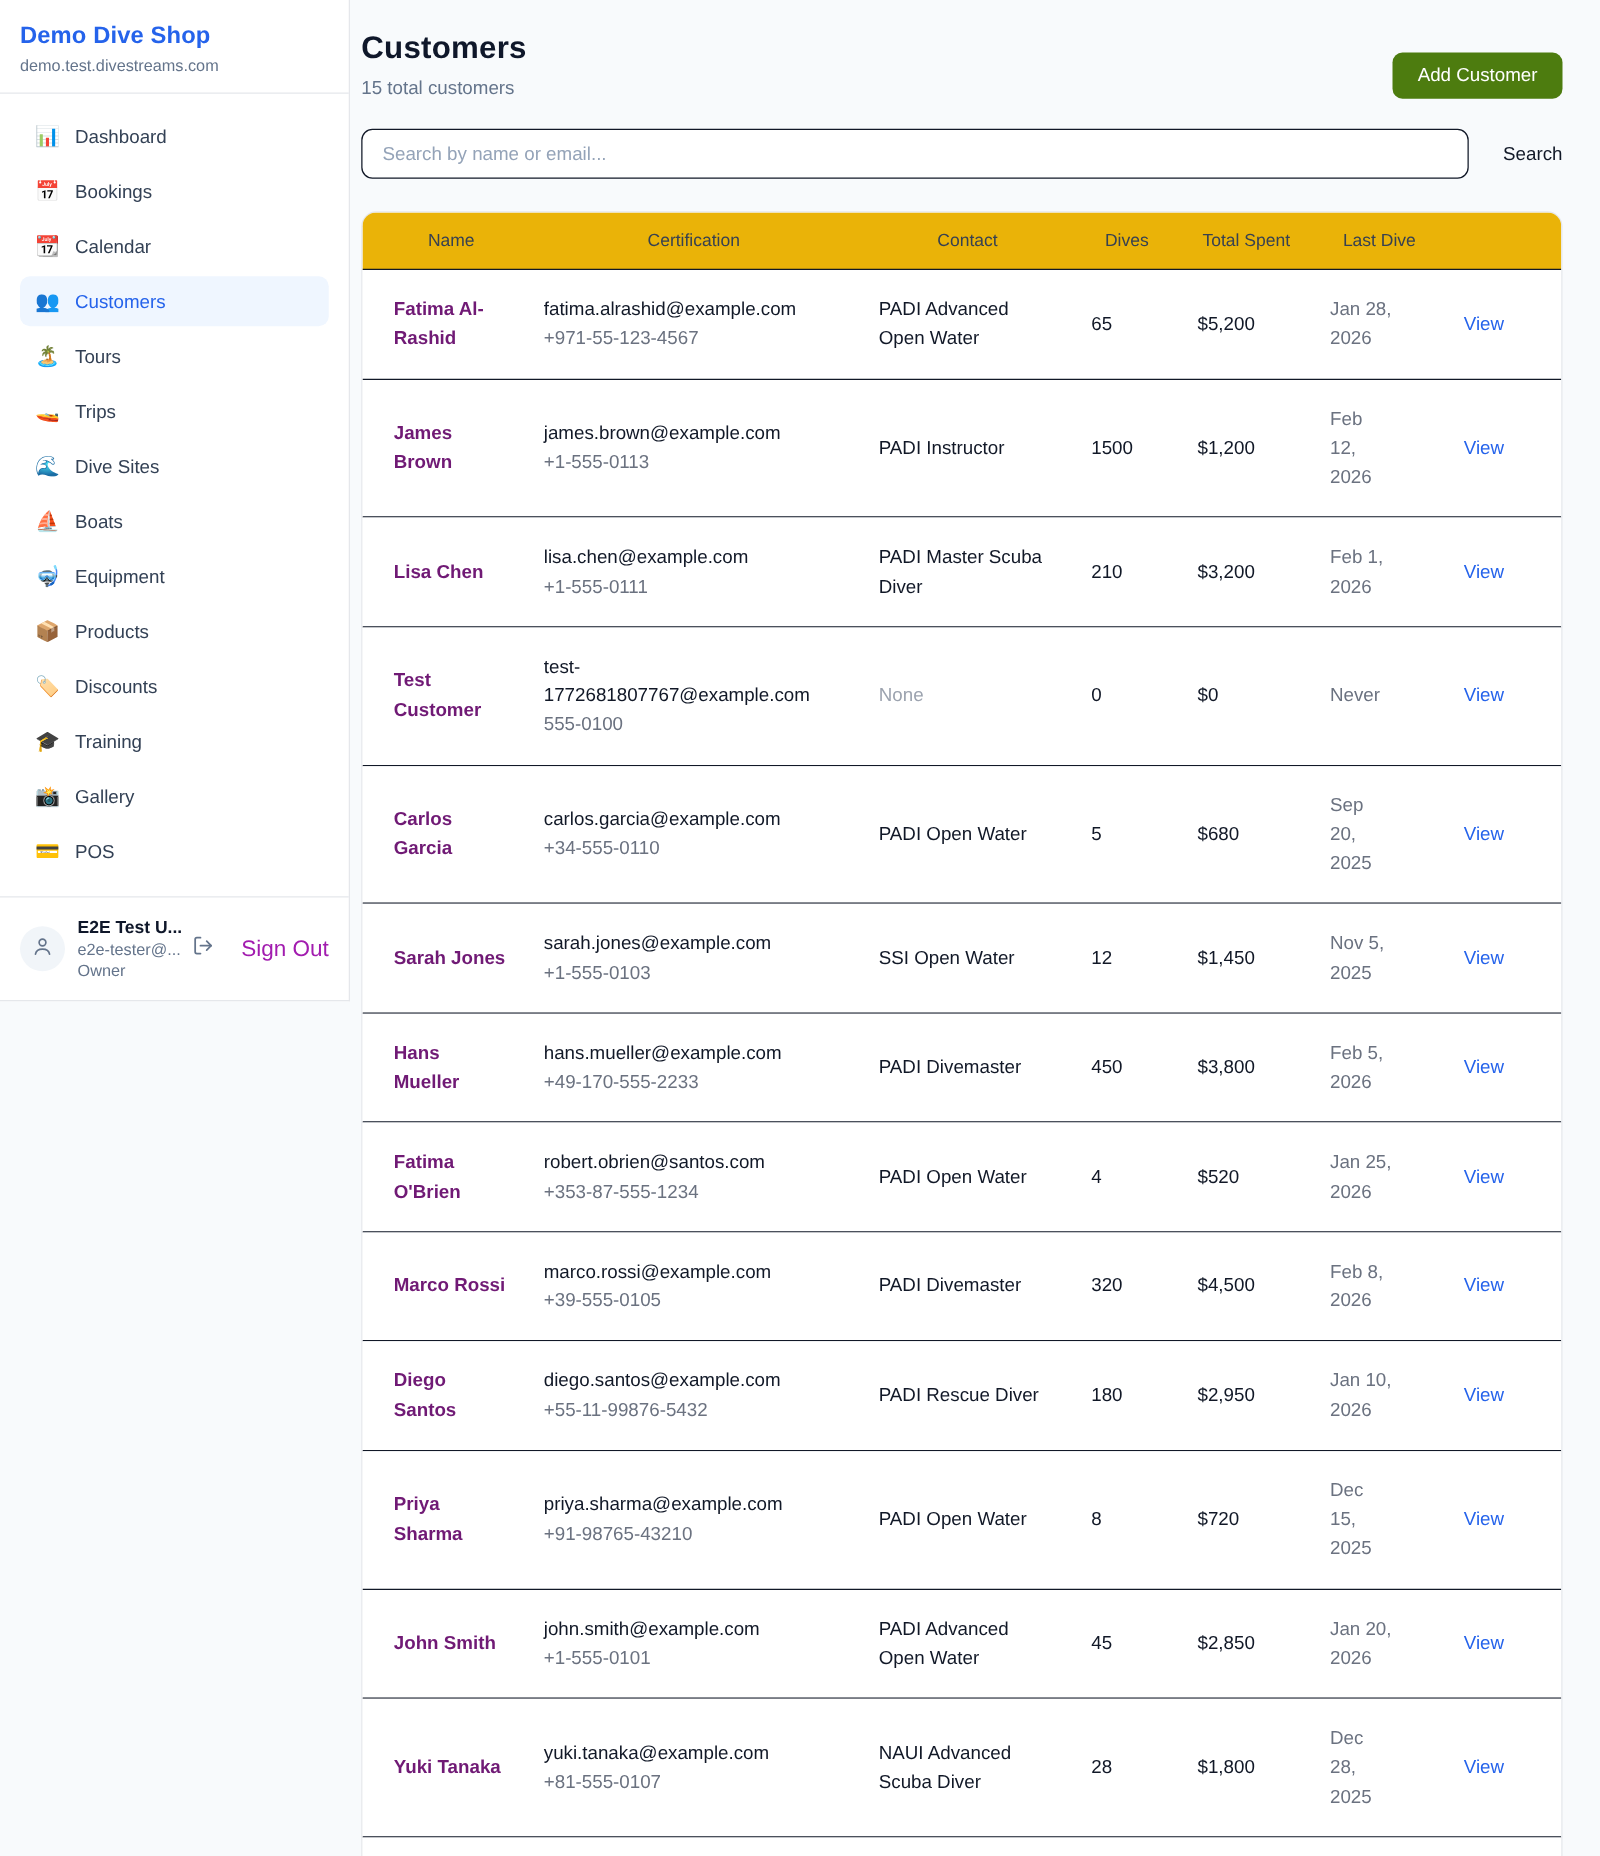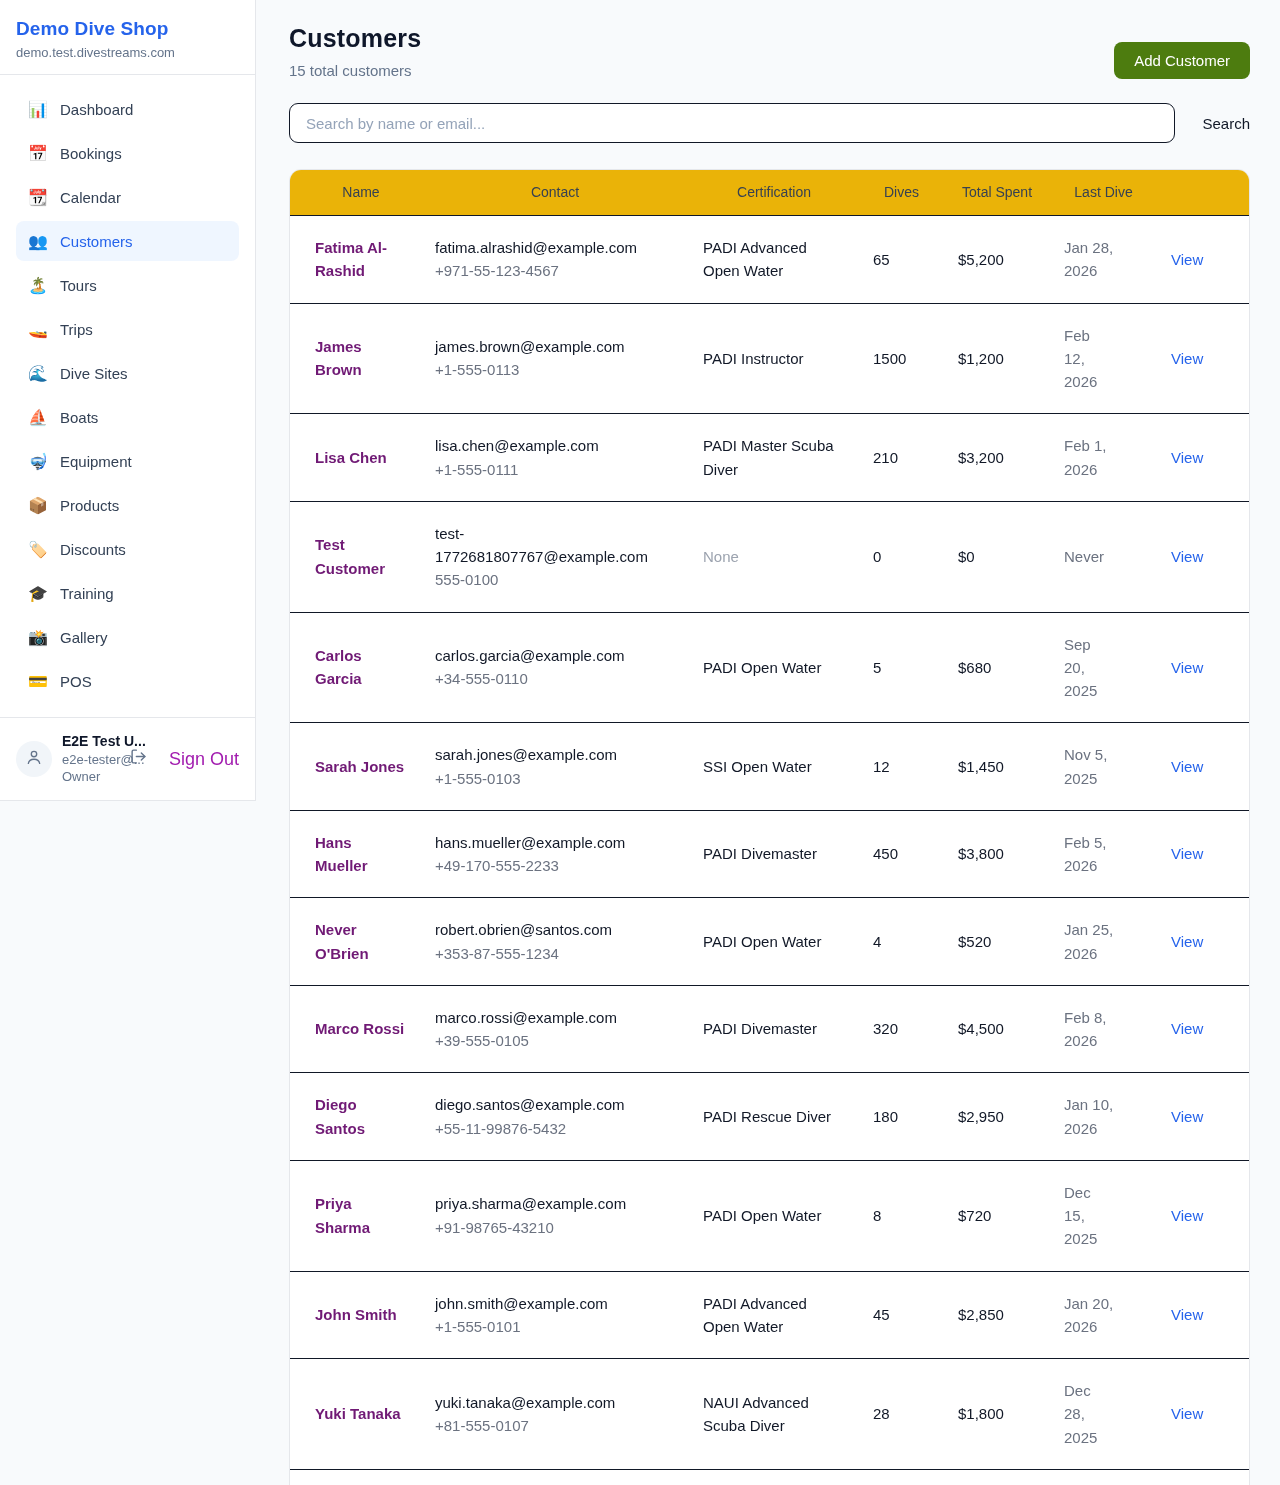--- a/index.html
+++ b/index.html
@@ -7,21 +7,21 @@
   body {
     font-family: "Liberation Sans", "DejaVu Sans", sans-serif;
     background: #f8fafc;
     color: #111827;
     min-height: 1485px;
     position: relative;
   }
   
   .sidebar {
     position: absolute; top: 0; left: 0;
-    width: 256px; height: 801px;
+    width: 280px; height: 801px;
     background: #ffffff;
     border-right: 1px solid #e5e7eb;
     border-bottom: 1px solid #e5e7eb;
     display: flex; flex-direction: column;
   }
   .sidebar-header { padding: 18px 16px 14px 16px; border-bottom: 1px solid #e5e7eb; }
   .shop-name { color: #2563eb; font-size: 19px; font-weight: bold; letter-spacing: .1px; }
   .shop-domain { color: #64748b; font-size: 13px; margin-top: 5px; }
   .nav { padding: 14px 16px 0 16px; flex: 1 1 auto; }
   .nav-item {
@@ -213,22 +213,22 @@
   </div>
 
   <div class="search-row">
     <input class="search-input" type="text" placeholder="Search by name or email..." style="">
     <button class="search-btn">Search</button>
   </div>
 
   <div class="table-card">
     <div class="trow thead">
       <div class="cell">Name</div>
+      <div class="cell">Certification</div>
       <div class="cell">Contact</div>
-      <div class="cell">Certification</div>
       <div class="cell">Dives</div>
       <div class="cell">Total Spent</div>
       <div class="cell">Last Dive</div>
       <div class="cell"></div>
     </div>
     <div id="tbody">
         <div class="trow tbody-row">
     <div class="cell name-cell">
       <a href="#">Fatima Al-Rashid</a>
     </div>
@@ -335,21 +335,21 @@
     <div class="cell cert">PADI Divemaster</div>
     <div class="cell dives">450</div>
     <div class="cell spent">$3,800</div>
     <div class="cell lastdive">Feb 5, 2026</div>
     <div class="cell view-cell">
       <a href="#">View</a>
     </div>
   </div>
         <div class="trow tbody-row">
     <div class="cell name-cell">
-      <a href="#">Never O'Brien</a>
+      <a href="#">Fatima O'Brien</a>
     </div>
     <div class="cell">
       <div class="email">robert.obrien@santos.com</div>
       <div class="phone">+353-87-555-1234</div>
     </div>
     <div class="cell cert">PADI Open Water</div>
     <div class="cell dives">4</div>
     <div class="cell spent">$520</div>
     <div class="cell lastdive">Jan 25, 2026</div>
     <div class="cell view-cell">

